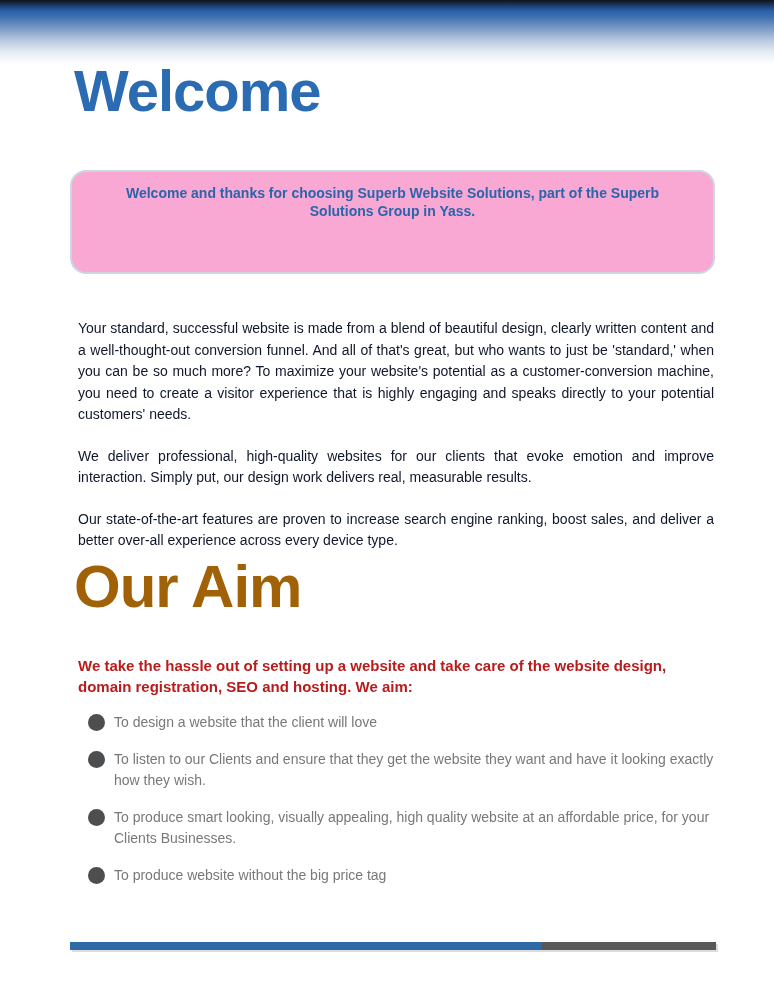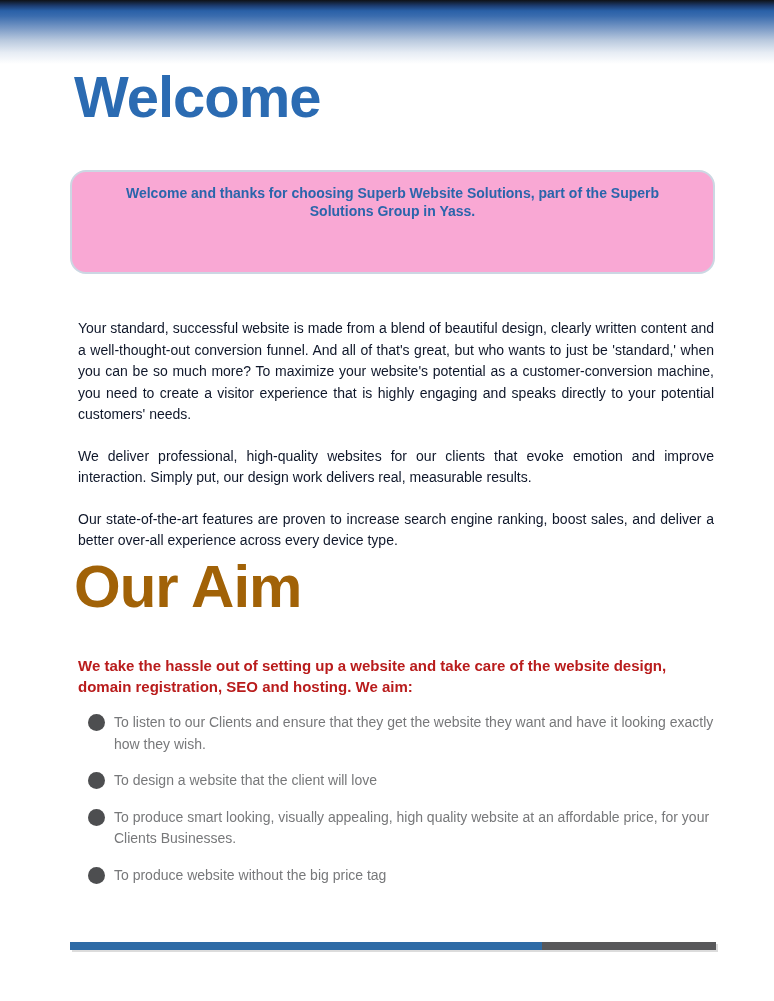--- a/index.html
+++ b/index.html
@@ -30,21 +30,21 @@
       #7d9cc7 45%,
       #b9c9de 63%,
       #e6ecf4 82%,
       #ffffff 100%);
   }
 
   
   .welcome-heading {
     position: absolute;
     left: 74px;
-    top: 64px;
+    top: 58px;
     margin: 0;
     font-size: 58px;
     line-height: 1.15;
     font-weight: 700;
     letter-spacing: -1px;
     color: #2b6bb2;
     text-align: right;
   }
 
   
@@ -176,25 +176,25 @@
     <p>Our state-of-the-art features are proven to increase search engine ranking, boost sales, and deliver a better over-all experience across every device type.</p>
   </div>
 
   <h2 class="aim-heading">Our Aim</h2>
 
   <p class="aim-intro">We take the hassle out of setting up a website and take care of the website design, domain registration, SEO and hosting. We aim:</p>
 
   <ul class="bullet-list">
     <li>
       <span class="bullet-dot"></span>
+      <span class="bullet-text">To design a website that the client will love</span>
+    </li>
+    <li>
+      <span class="bullet-dot"></span>
       <span class="bullet-text">To listen to our Clients and ensure that they get the website they want and have it looking exactly how they wish.</span>
-    </li>
-    <li>
-      <span class="bullet-dot"></span>
-      <span class="bullet-text">To design a website that the client will love</span>
     </li>
     <li>
       <span class="bullet-dot"></span>
       <span class="bullet-text">To produce smart looking, visually appealing, high quality website at an affordable price, for your Clients Businesses.</span>
     </li>
     <li>
       <span class="bullet-dot"></span>
       <span class="bullet-text">To produce website without the big price tag</span>
     </li>
   </ul>

